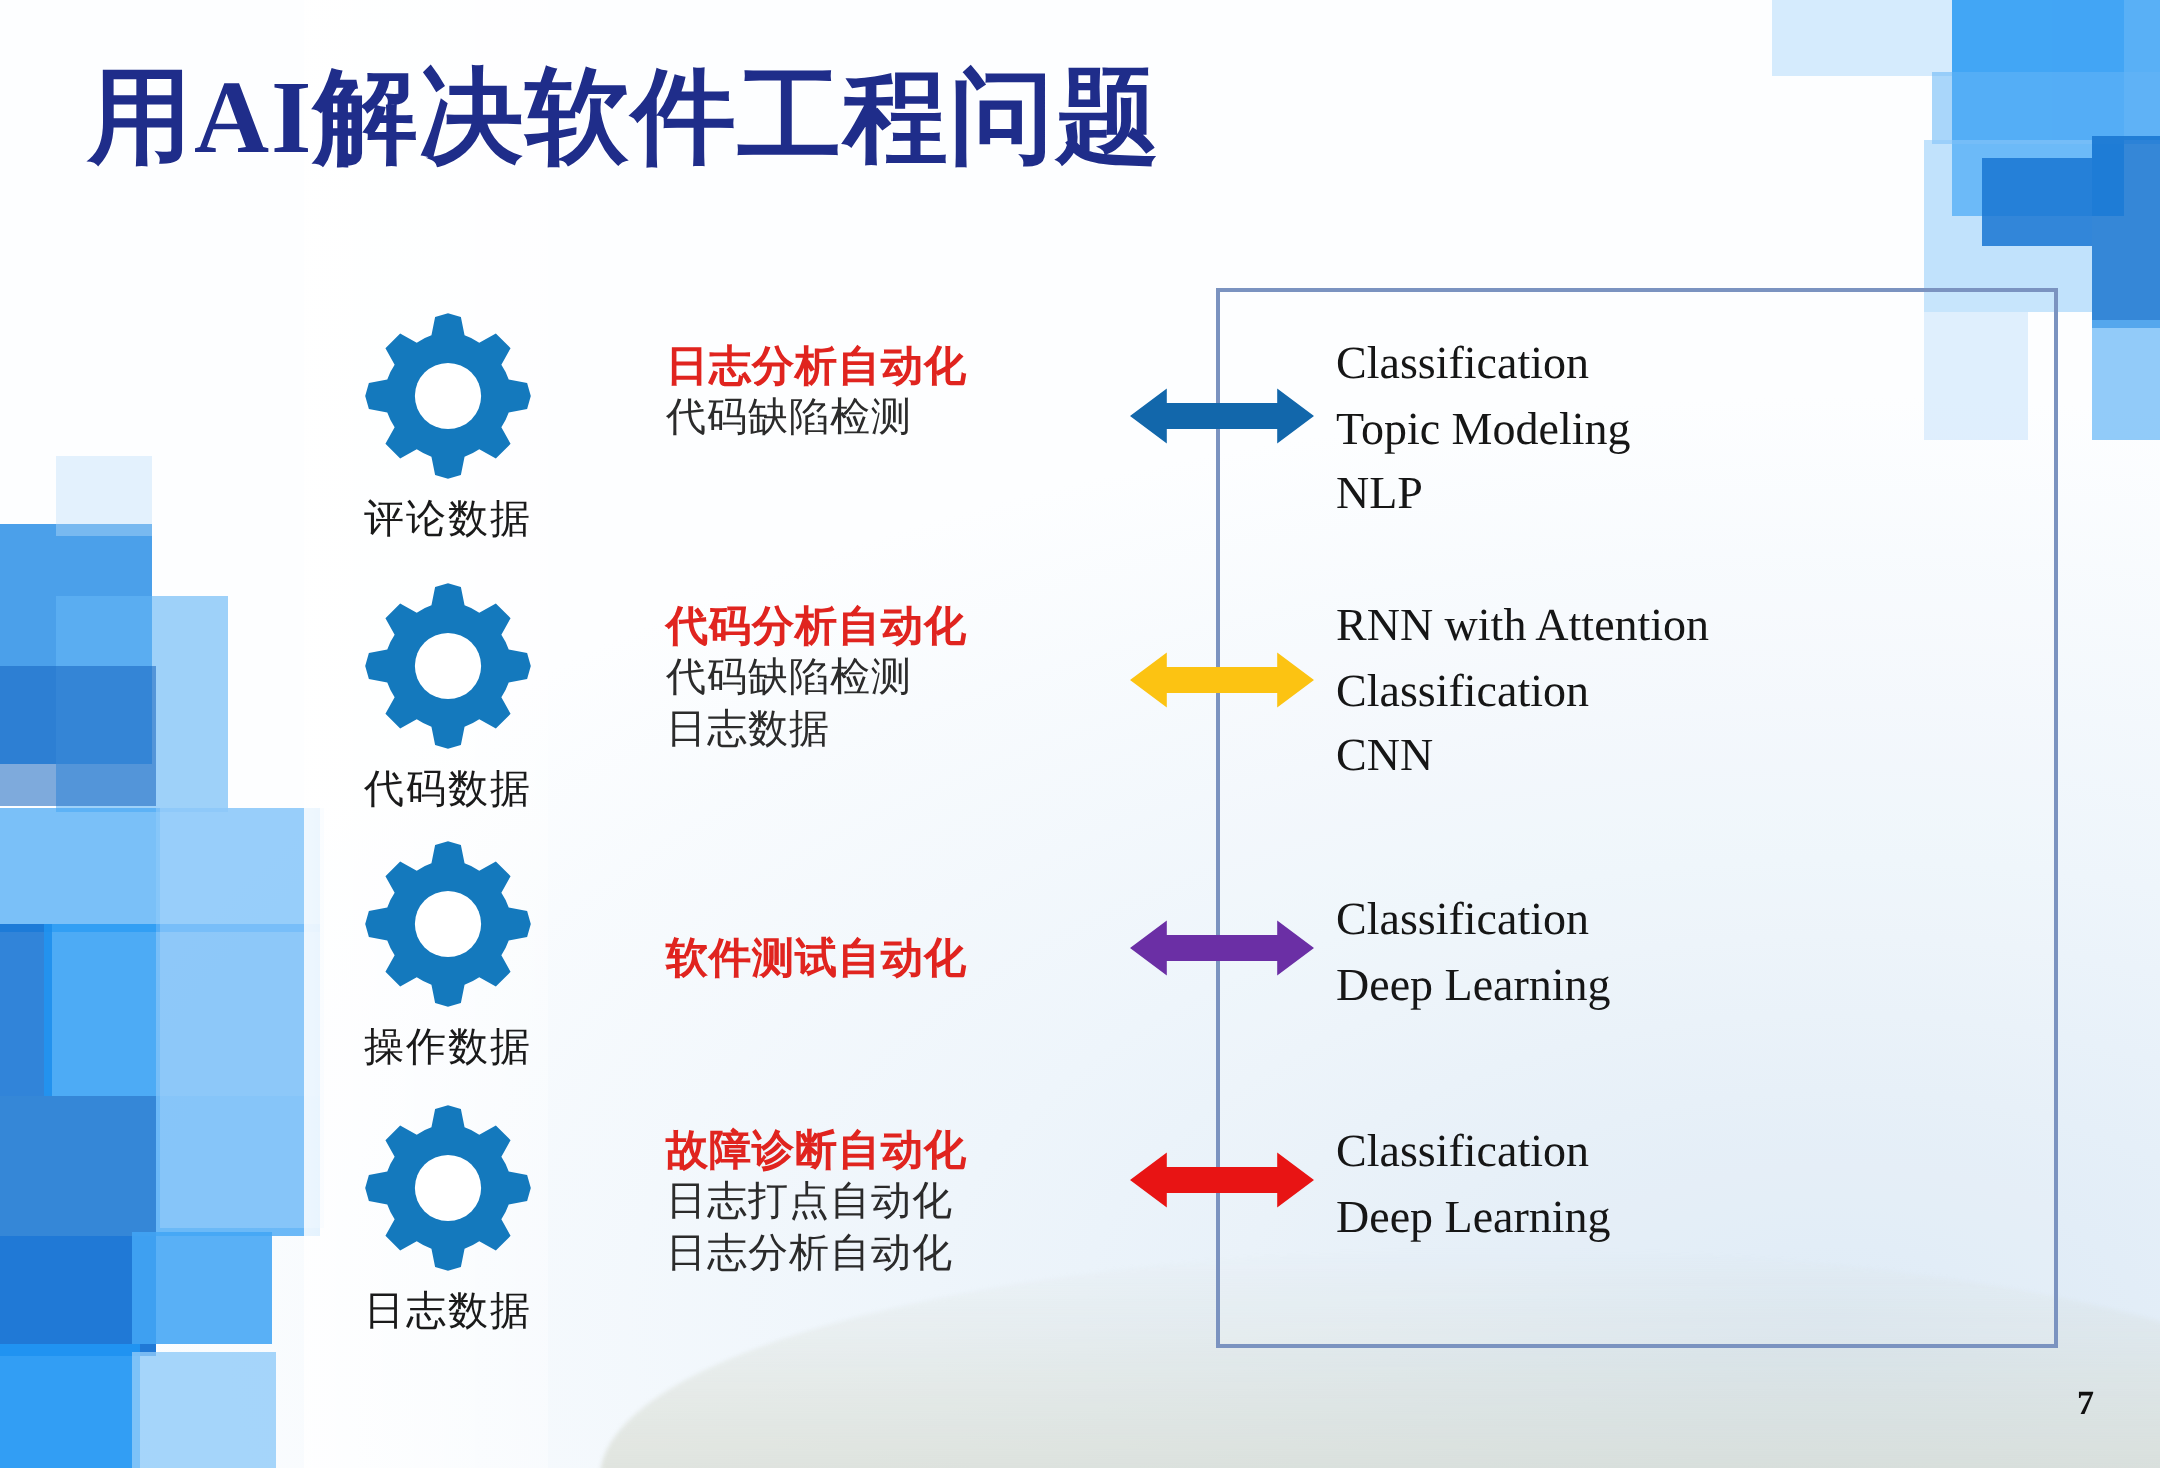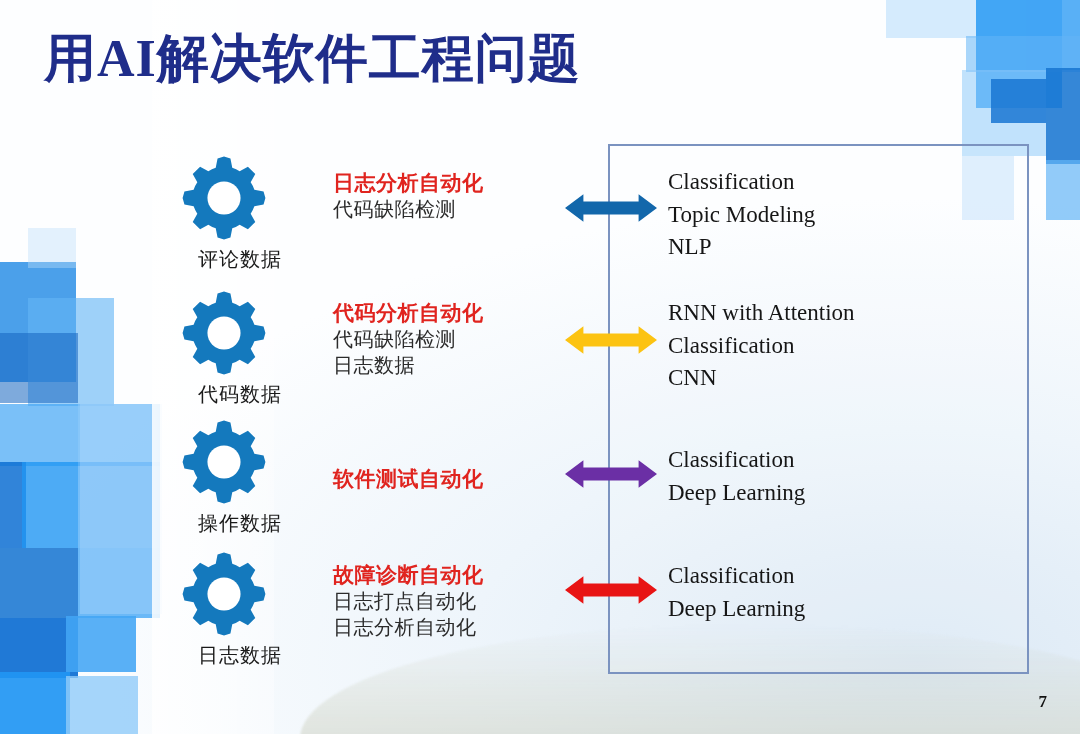--- a/index.html
+++ b/index.html
@@ -40,21 +40,20 @@
     border:2px solid #7b93c0;background:rgba(255,255,255,0.10);
   }
   
   .row{position:absolute;left:0;width:1080px;}
   .gear-cell{position:absolute;left:166px;width:116px;text-align:center;}
   .gear-svg{display:block;margin:0 auto;}
   .gear-label{
     font-family:"Liberation Serif",serif;
     font-size:20px;color:#1a1a1a;margin-top:2px;white-space:nowrap;
     letter-spacing:1px;
-    text-align:right;
   }
   .mid-cell{position:absolute;left:333px;width:215px;}
   .mid-head{
     font-family:"Liberation Serif",serif;
     font-size:21px;font-weight:700;color:#e0241f;line-height:1.25;
     white-space:nowrap;letter-spacing:.5px;
   }
   .mid-sub{
     font-family:"Liberation Serif",serif;
     font-size:20px;color:#2b2b2b;line-height:1.3;white-space:nowrap;

